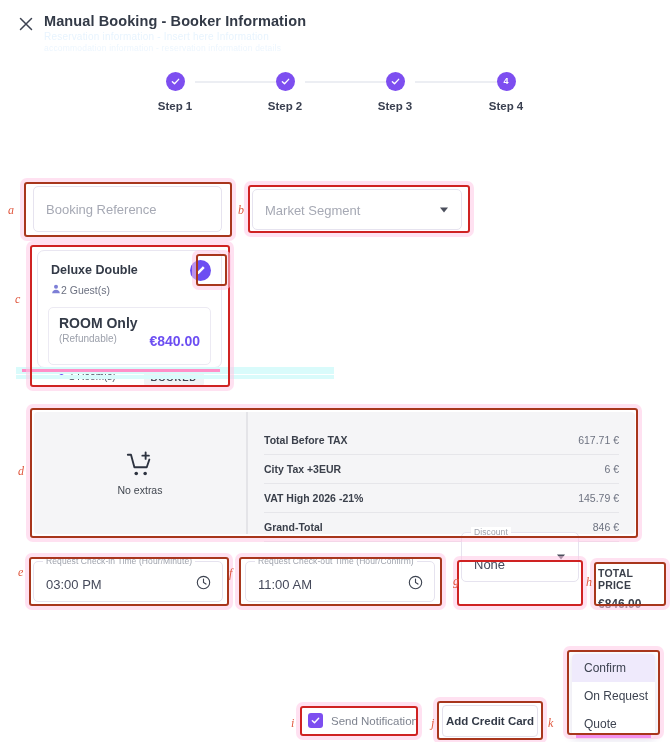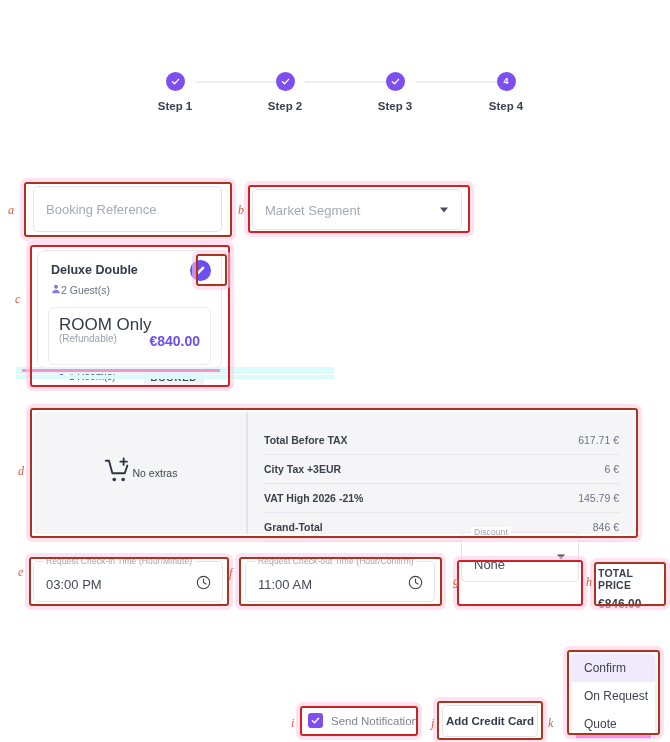--- a/index.html
+++ b/index.html
@@ -70,40 +70,40 @@
   .guest-row { position:absolute; left:13px; top:33px; display:flex; align-items:center; 
                font-size:10.5px; color:#6b7080; }
   .edit-pill {
     position:absolute; right:10px; top:9px; width:21px; height:21px; border-radius:50%;
     background:#6c4ef2; display:flex; align-items:center; justify-content:center; cursor:pointer;
   }
   .rate-box {
     position:absolute; left:10px; right:10px; top:56px; height:58px;
     border:1px solid #eceaf3; border-radius:5px; background:#fff;
   }
-  .rate-name { position:absolute; left:10px; top:7px; font-size:17px; font-weight:400; color:#333a47; }
+  .rate-name { position:absolute; left:10px; top:7px; font-size:14px; font-weight:700; color:#333a47; }
   .rate-sub { position:absolute; left:10px; top:25px; font-size:10px; color:#9ca0ab; }
   .rate-price { position:absolute; right:10px; top:25px; font-size:14px; font-weight:700; color:#6c4ef2;margin-left:44px; }
   .rooms-row { position:absolute; left:10px; bottom:-18px; display:flex; align-items:center; gap:5px;
                font-size:10px; color:#4d5261; }
   .dot-sm { width:5px; height:5px; border-radius:50%; background:#6c4ef2; display:inline-block; }
   .booked-badge {
     position:absolute; right:6px; bottom:-22px; background:#f1f2f5; border-radius:3px;
     padding:3px 7px; font-size:9.5px; font-weight:700; letter-spacing:.8px; color:#3d4350;
   }
   .hl-bar { position:absolute; height:7px; background:#d9fbfb; }
   .hl-pink { position:absolute; height:3px; background:#ff8fc8; }
 
   
   .summary-panel {
     position:absolute; background:#f5f5f7; border-radius:4px; display:flex;
   }
   .sp-col { position:relative; height:100%; }
   .sp-div { width:1px; background:#e4e4e8; height:100%; }
-  .extras-wrap { display:flex; align-items:center; justify-content:center; height:100%; }
+  .extras-wrap { display:flex; align-items:center; justify-content:center; height:100%;flex-direction:column; }
   .extras-text { font-size:10.5px; color:#41464f; }
   .booker-title { position:absolute; left:14px; top:17px; font-size:12.5px; font-weight:700; color:#333a47; }
   .booker-name { position:absolute; left:14px; top:47px; font-size:11.5px; color:#555a66;
                  display:flex; align-items:center; gap:6px; }
   .totals { position:absolute; left:16px; right:16px; top:14px; }
   .tot-row {
     display:flex; justify-content:space-between; align-items:center;
     padding:8px 0; border-bottom:1px solid #e6e6ea; font-size:10.5px;
   }
   .tot-row:last-child { border-bottom:1px solid #e6e6ea; }
@@ -148,20 +148,30 @@
   .ann-letter {
     position:absolute; color:#e0583f; font-size:12px; font-style:italic;
     font-family:"Liberation Serif", serif; pointer-events:none;
   }
 </style>
 </head>
 <body>
 
 <div id="root">
 
+  <div class="hdr">
+    <div class="close-btn">
+      <svg width="14" height="14" viewBox="0 0 14 14" aria-hidden="true">
+        <path d="M1.5 1.5 L12.5 12.5 M12.5 1.5 L1.5 12.5" stroke="#3d4352" stroke-width="1.5" stroke-linecap="round"></path>
+      </svg>
+    </div>
+    <div class="hdr-title">Manual Booking - Booker Information</div>
+    <div class="ghost-line ghost-1">Reservation information - Insert here Information</div>
+    <div class="ghost-line ghost-2">accommodation information - reservation information details</div>
+  </div>
 
   <div class="stepper">
     <div class="step-line" style="left:195px; width:85px;"></div>
     <div class="step-line" style="left:305px; width:85px;"></div>
     <div class="step-line" style="left:415px; width:85px;"></div>
 
     <div class="step" style="left:130px;">
       <div class="step-dot">
         <svg width="9" height="9" viewBox="0 0 10 10">
             <path d="M1.5 5.2 L3.9 7.5 L8.5 2.6" stroke="#fff" stroke-width="1.5" fill="none" stroke-linecap="round" stroke-linejoin="round"></path>

